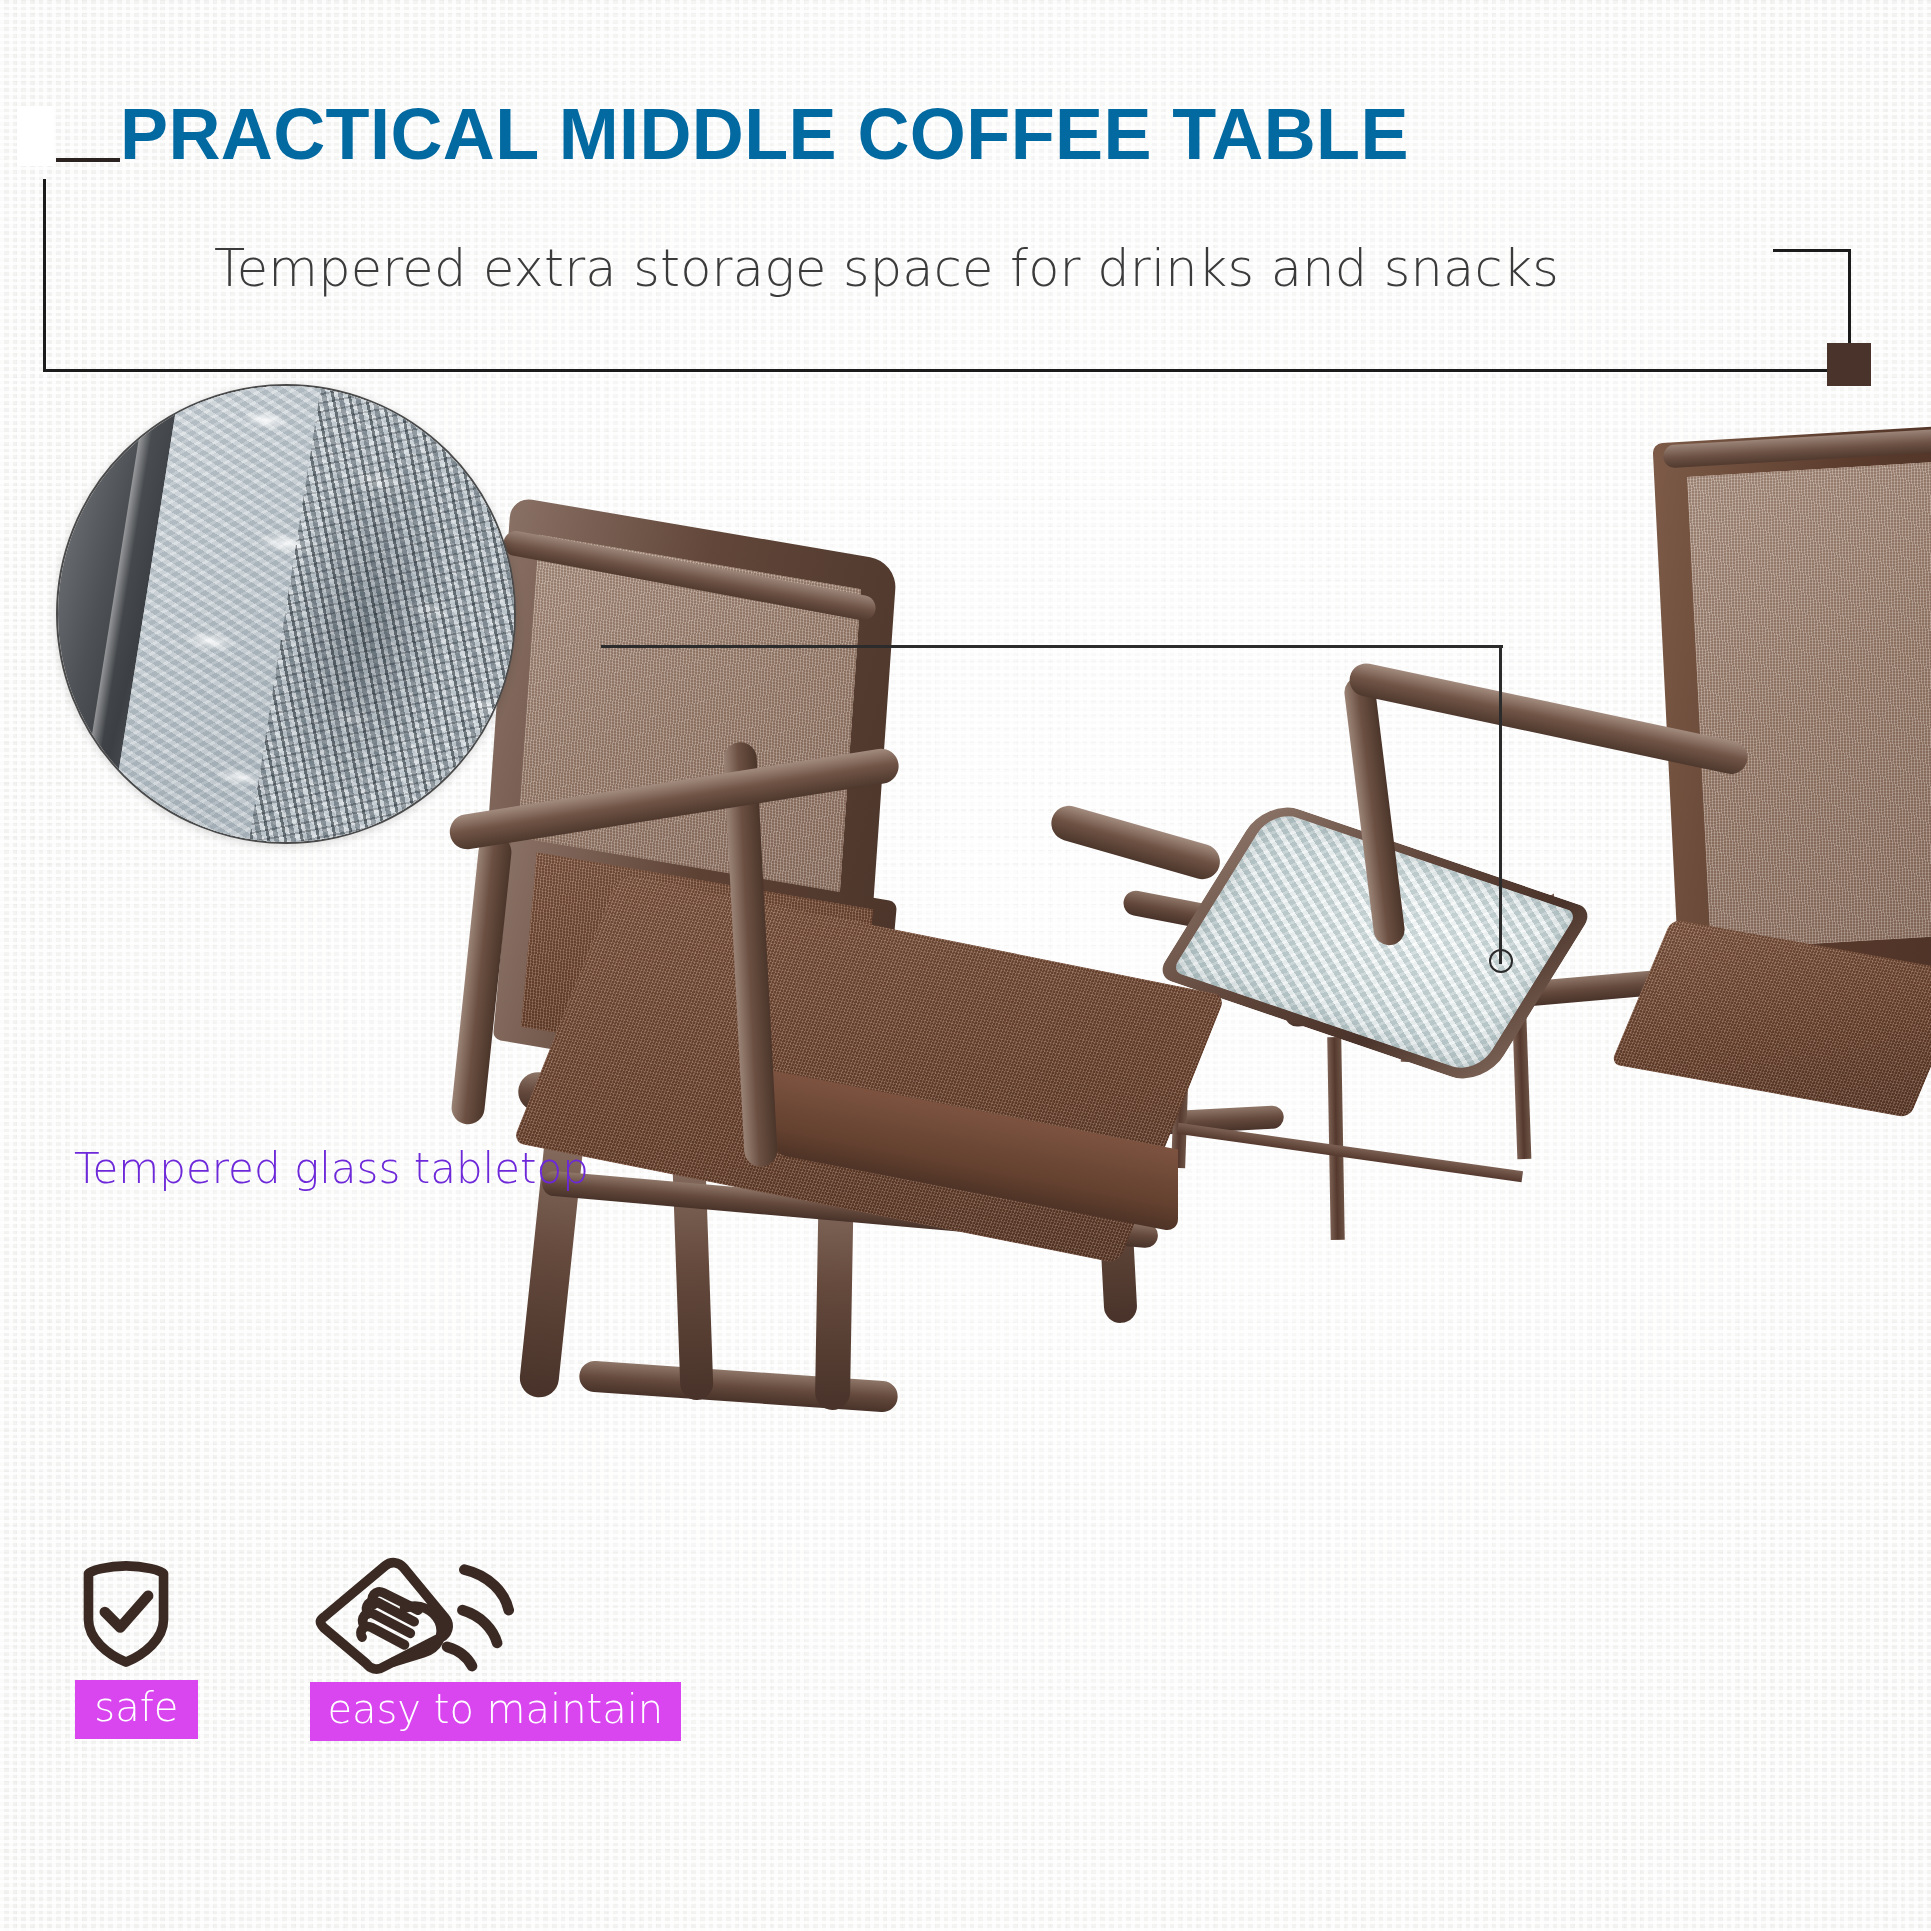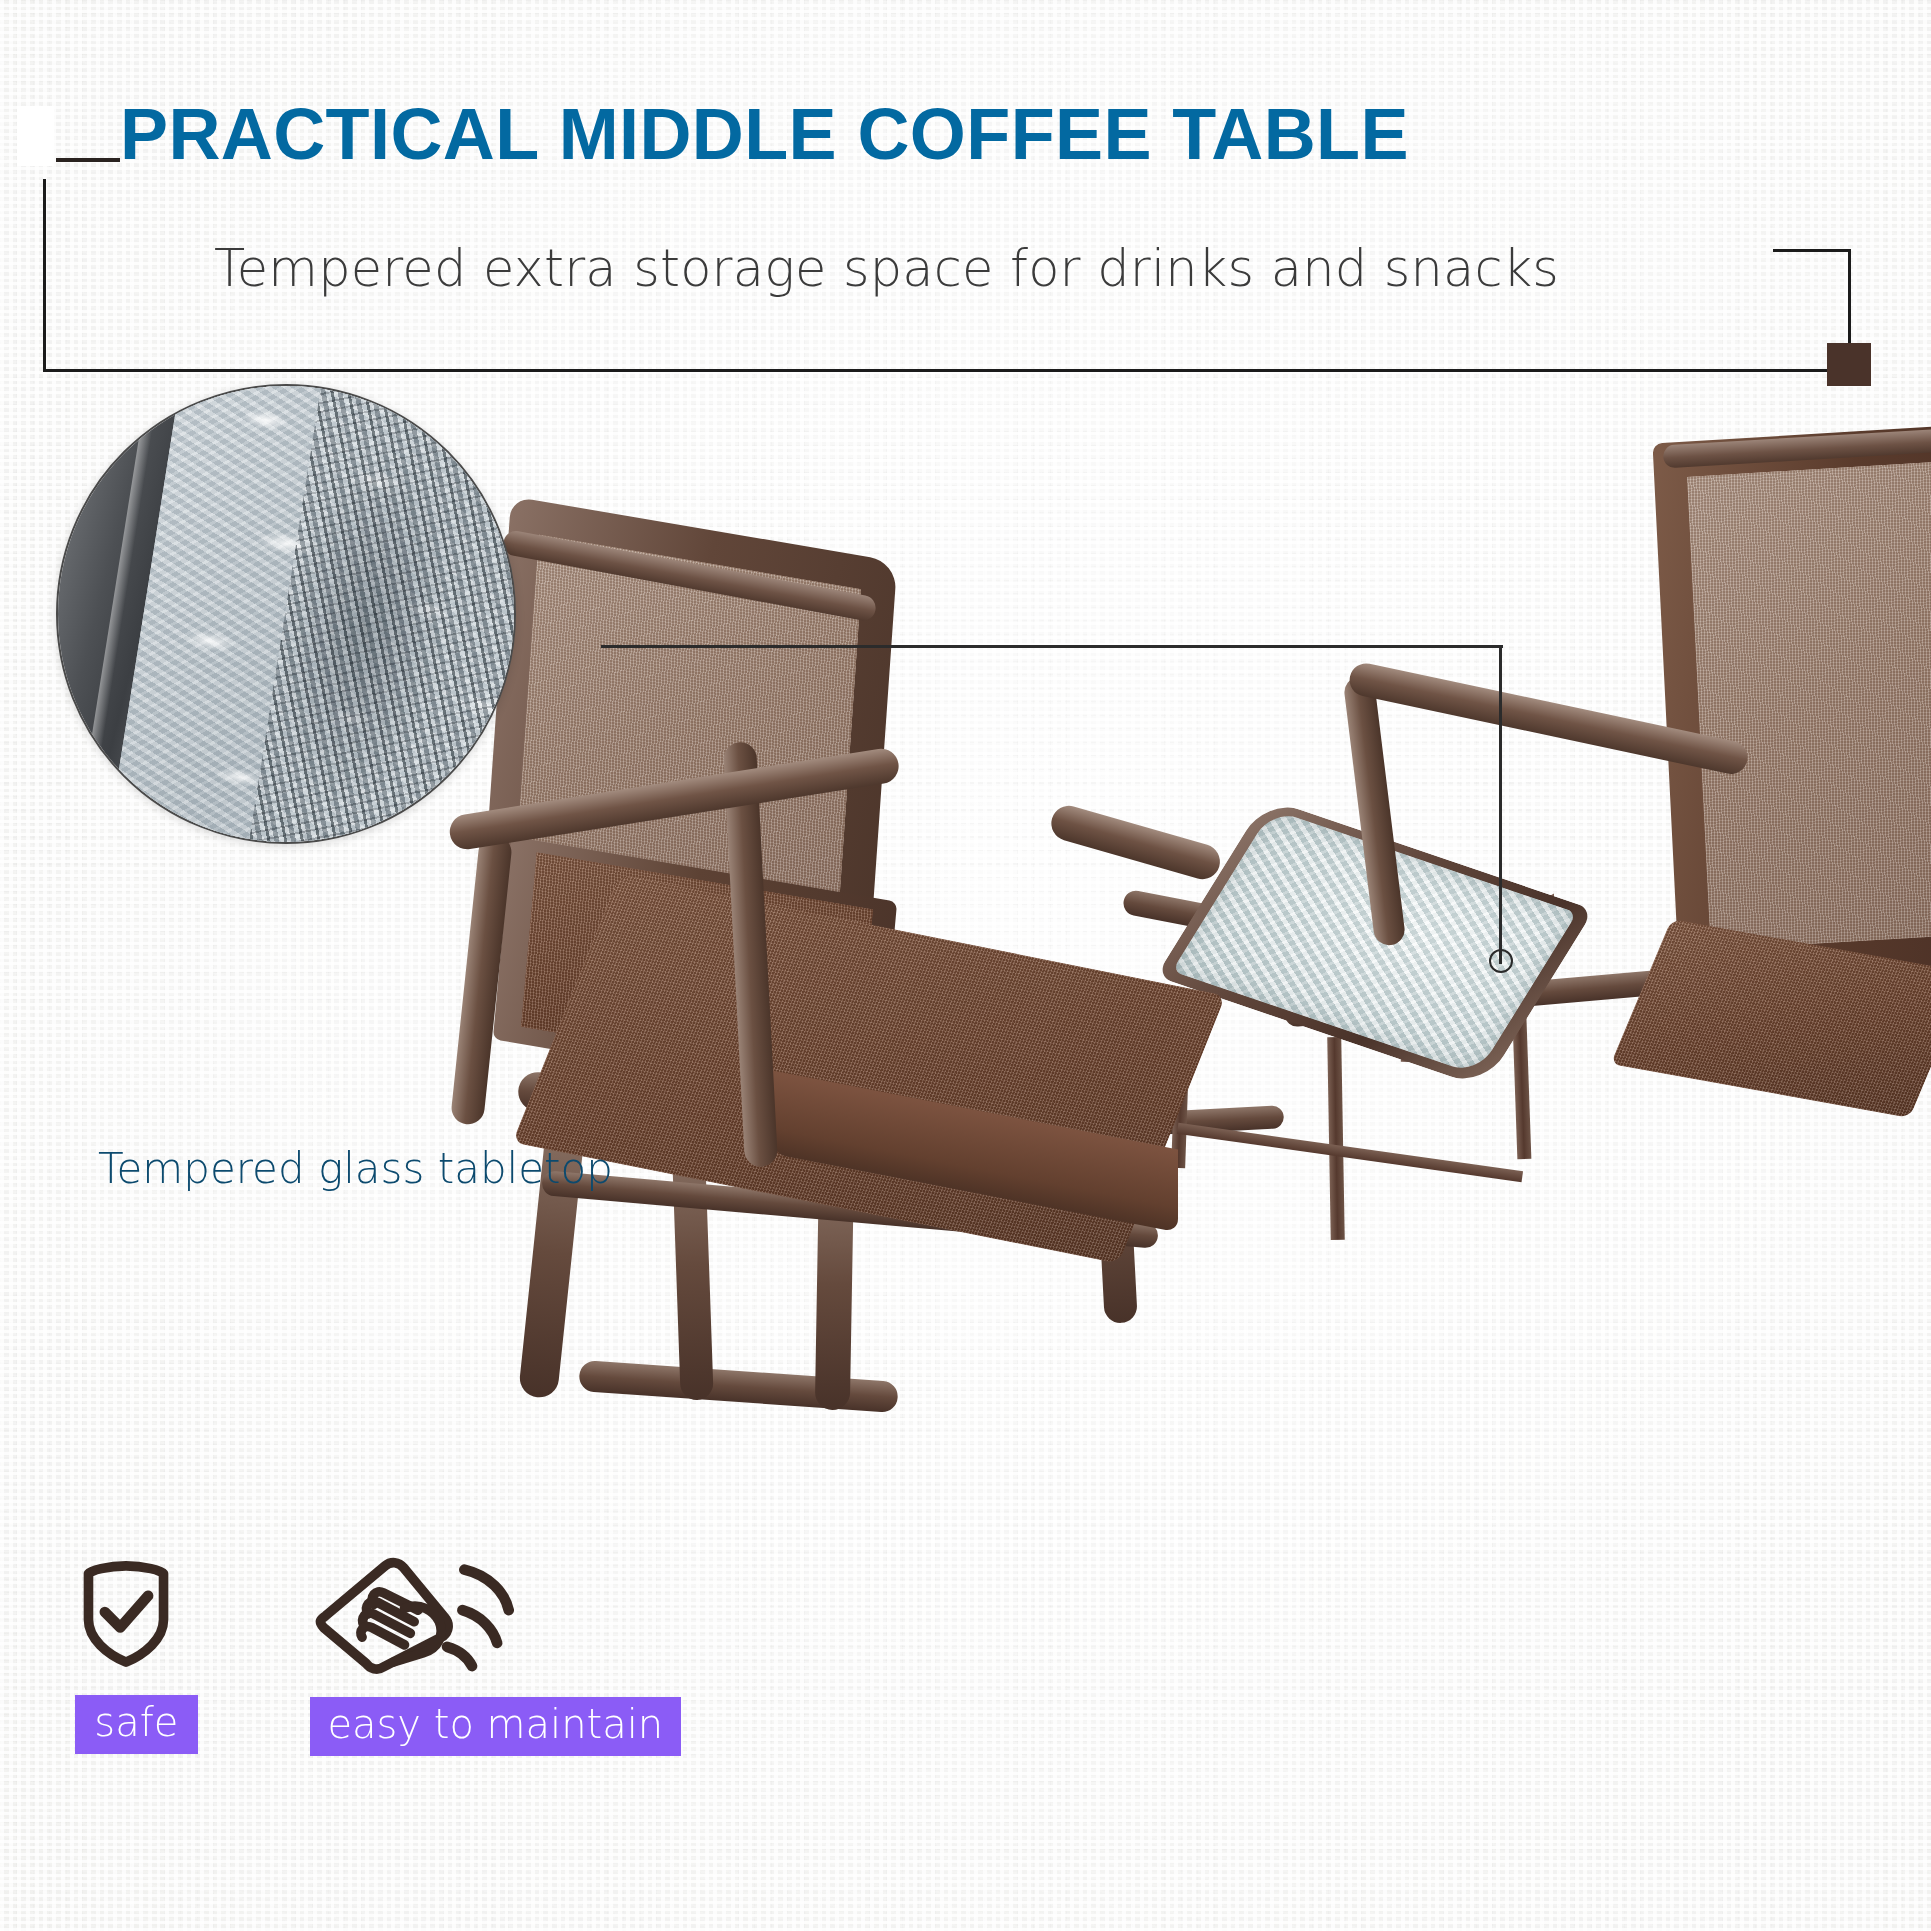--- a/index.html
+++ b/index.html
@@ -95,22 +95,22 @@
     position:absolute; right:-39px; top:-19.3px; width:270px; height:541px;
     transform:rotate(9deg);
     background-image:
       repeating-linear-gradient(70deg, rgba(40,48,54,.55) 0 2.9px, rgba(255,255,255,.18) 2.9px 6.8px, rgba(70,80,88,.42) 6.8px 11.6px, rgba(235,240,243,.30) 11.6px 16.4px),
       repeating-linear-gradient(-20deg, rgba(30,36,42,.40) 0 1.9px, transparent 1.9px 8.7px),
       radial-gradient(ellipse 116px 251px at 30% 50%, rgba(60,70,78,.50), transparent 72%);
     opacity:.92;
     filter:contrast(1.1);
   }
   .inset-caption {
-    position:absolute; left:98px; top:1144px; width:599px;
-    font-size:42px; font-weight:300; color:#0c4a6e;
+    position:absolute; left:74px; top:1144px; width:599px;
+    font-size:42px; font-weight:300; color:#6d28d9;
     font-family:"DejaVu Sans", sans-serif; white-space:nowrap;
   }
 
   
   .leader-h { position:absolute; left:601px; top:645px; width:902px; height:2.9px; background:#2b2b2b; }
   .leader-v { position:absolute; left:1499px; top:645px; width:2.9px; height:319px; background:#2b2b2b; }
   .leader-dot {
     position:absolute; left:1489px; top:949px; width:24px; height:24px;
     border:2.9px solid #2b2b2b; border-radius:50%; background:transparent;
   }
@@ -272,24 +272,24 @@
     transform: matrix(1, 0.18, -0.42, 1, 0, 0);
     border-radius:9.7px;
   }
 
   
   .glide { position:absolute; background:linear-gradient(180deg,#8e7669 0%,#654a3d 50%,#483229 100%); border-radius:11.6px; }
 
   
   .badge-group { position:absolute; }
   .badge-label {
-    background:#8b5cf6; color:#ffffff;
+    background:#d946ef; color:#ffffff;
     font-family:"DejaVu Sans", sans-serif;
     font-weight:300; white-space:nowrap;
-    display:inline-block; text-align:center;margin-top:15px;
+    display:inline-block; text-align:center;
   }
   #badge-safe  { left:75px;  top:1560px; }
   #badge-maint { left:310px; top:1554px; }
   #badge-safe .badge-label  { font-size:40px; padding:3.9px 19.3px 9.7px; }
   #badge-maint .badge-label { font-size:40px; padding:3.9px 17.4px 9.7px; }
   .badge-icon { display:block; }
   #badge-safe .badge-icon  { margin:0 auto 7.7px; }
   #badge-maint .badge-icon { margin:0 auto 3.9px; }
 </style>
 </head>

